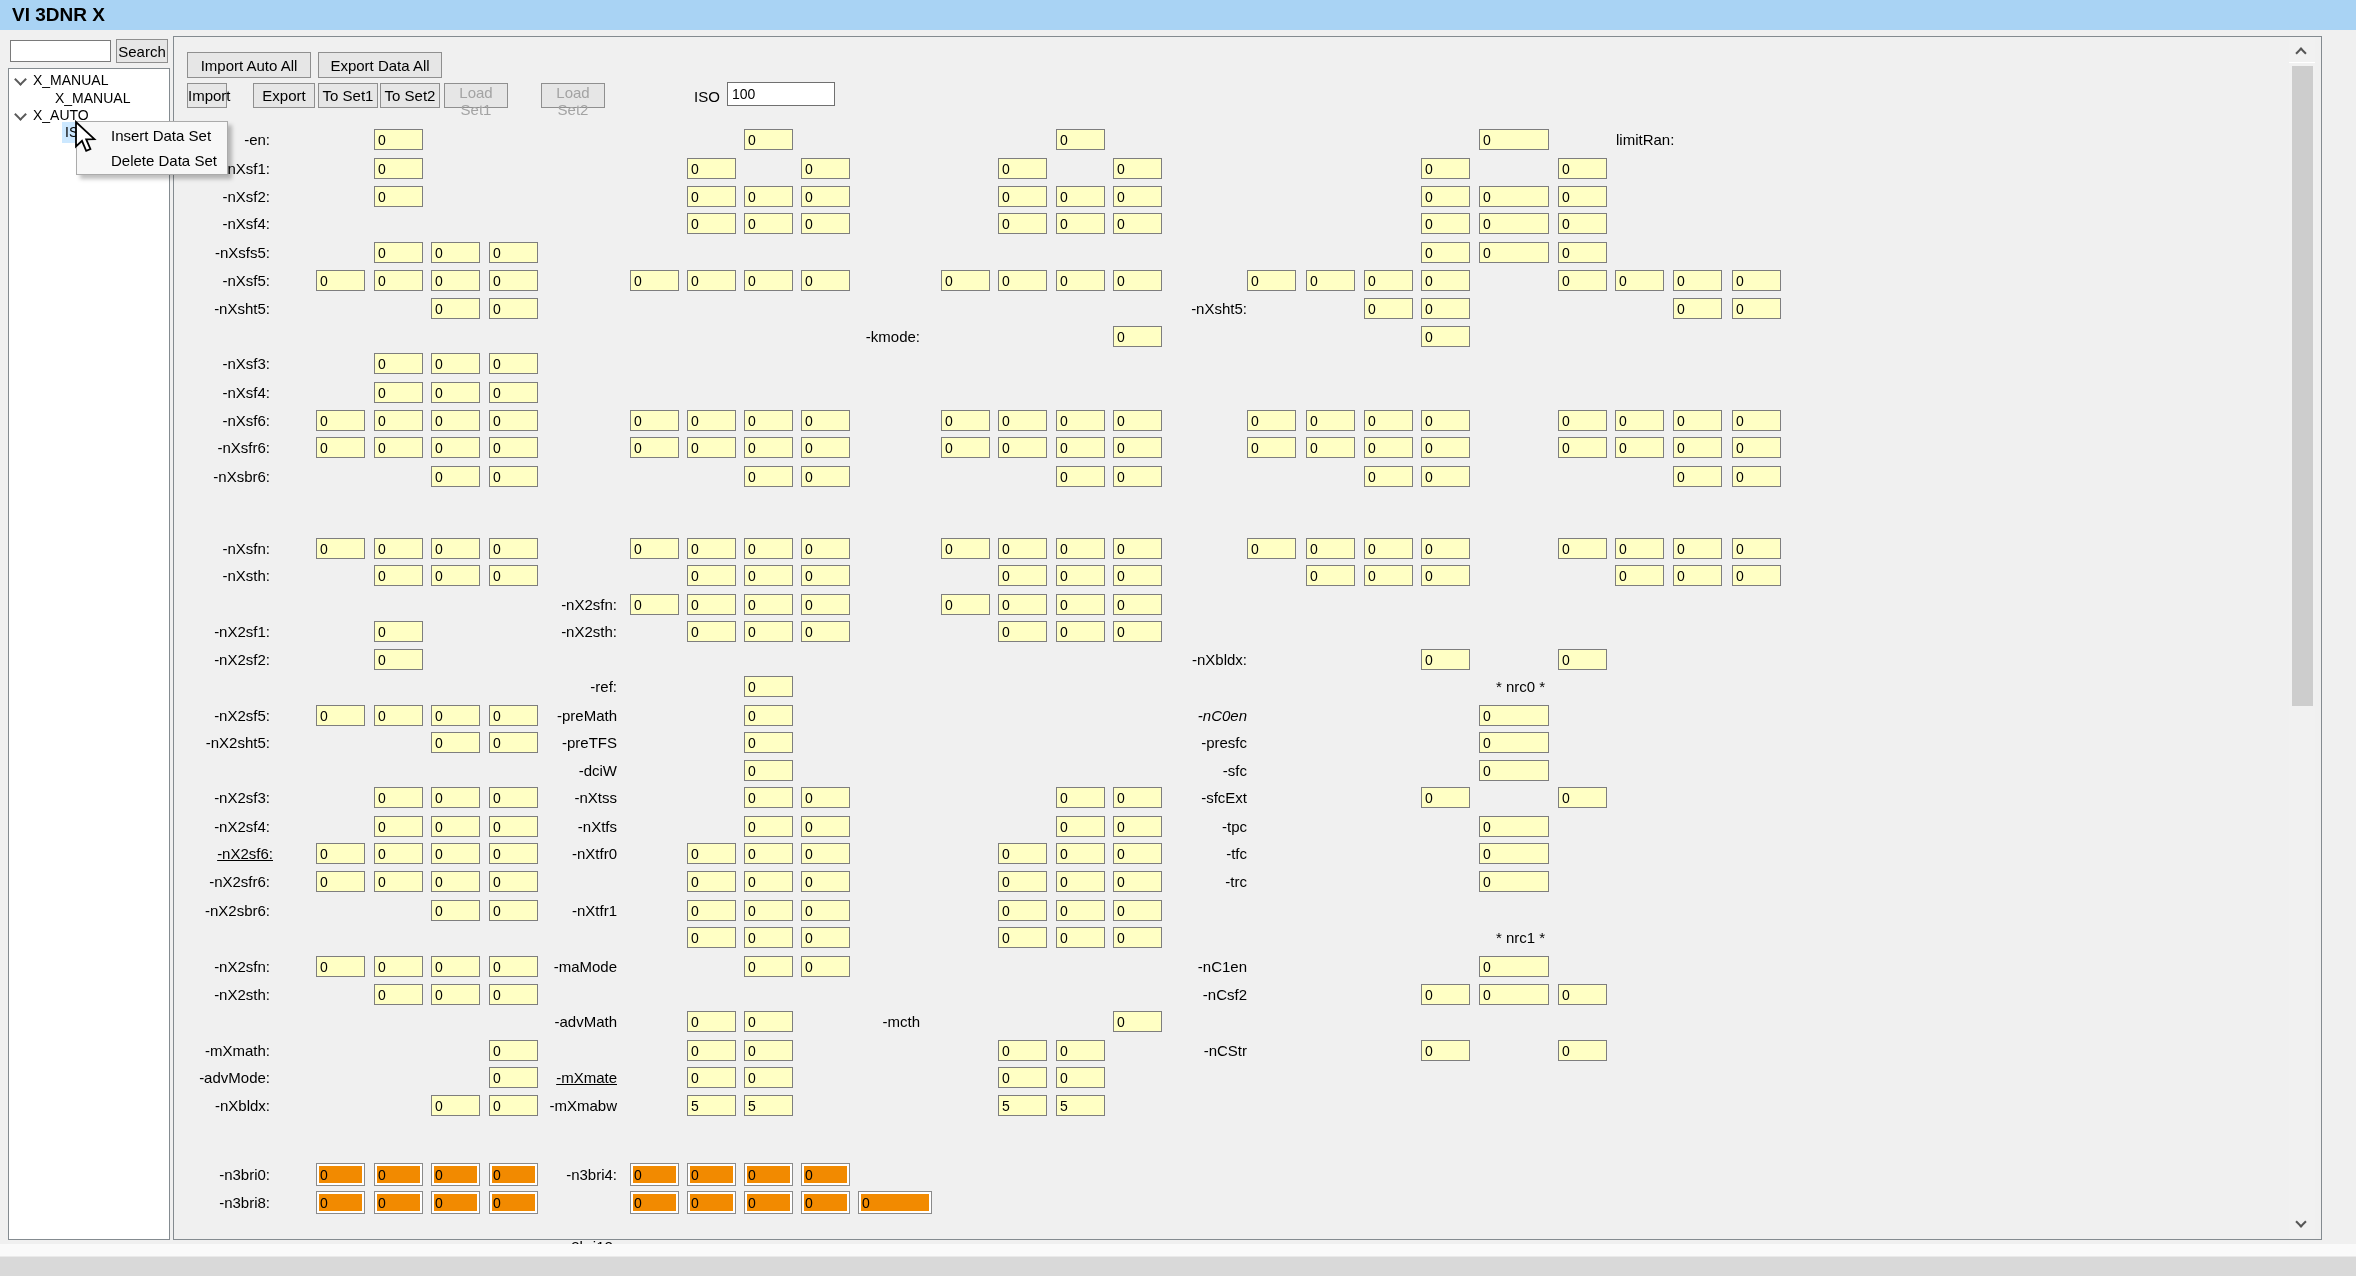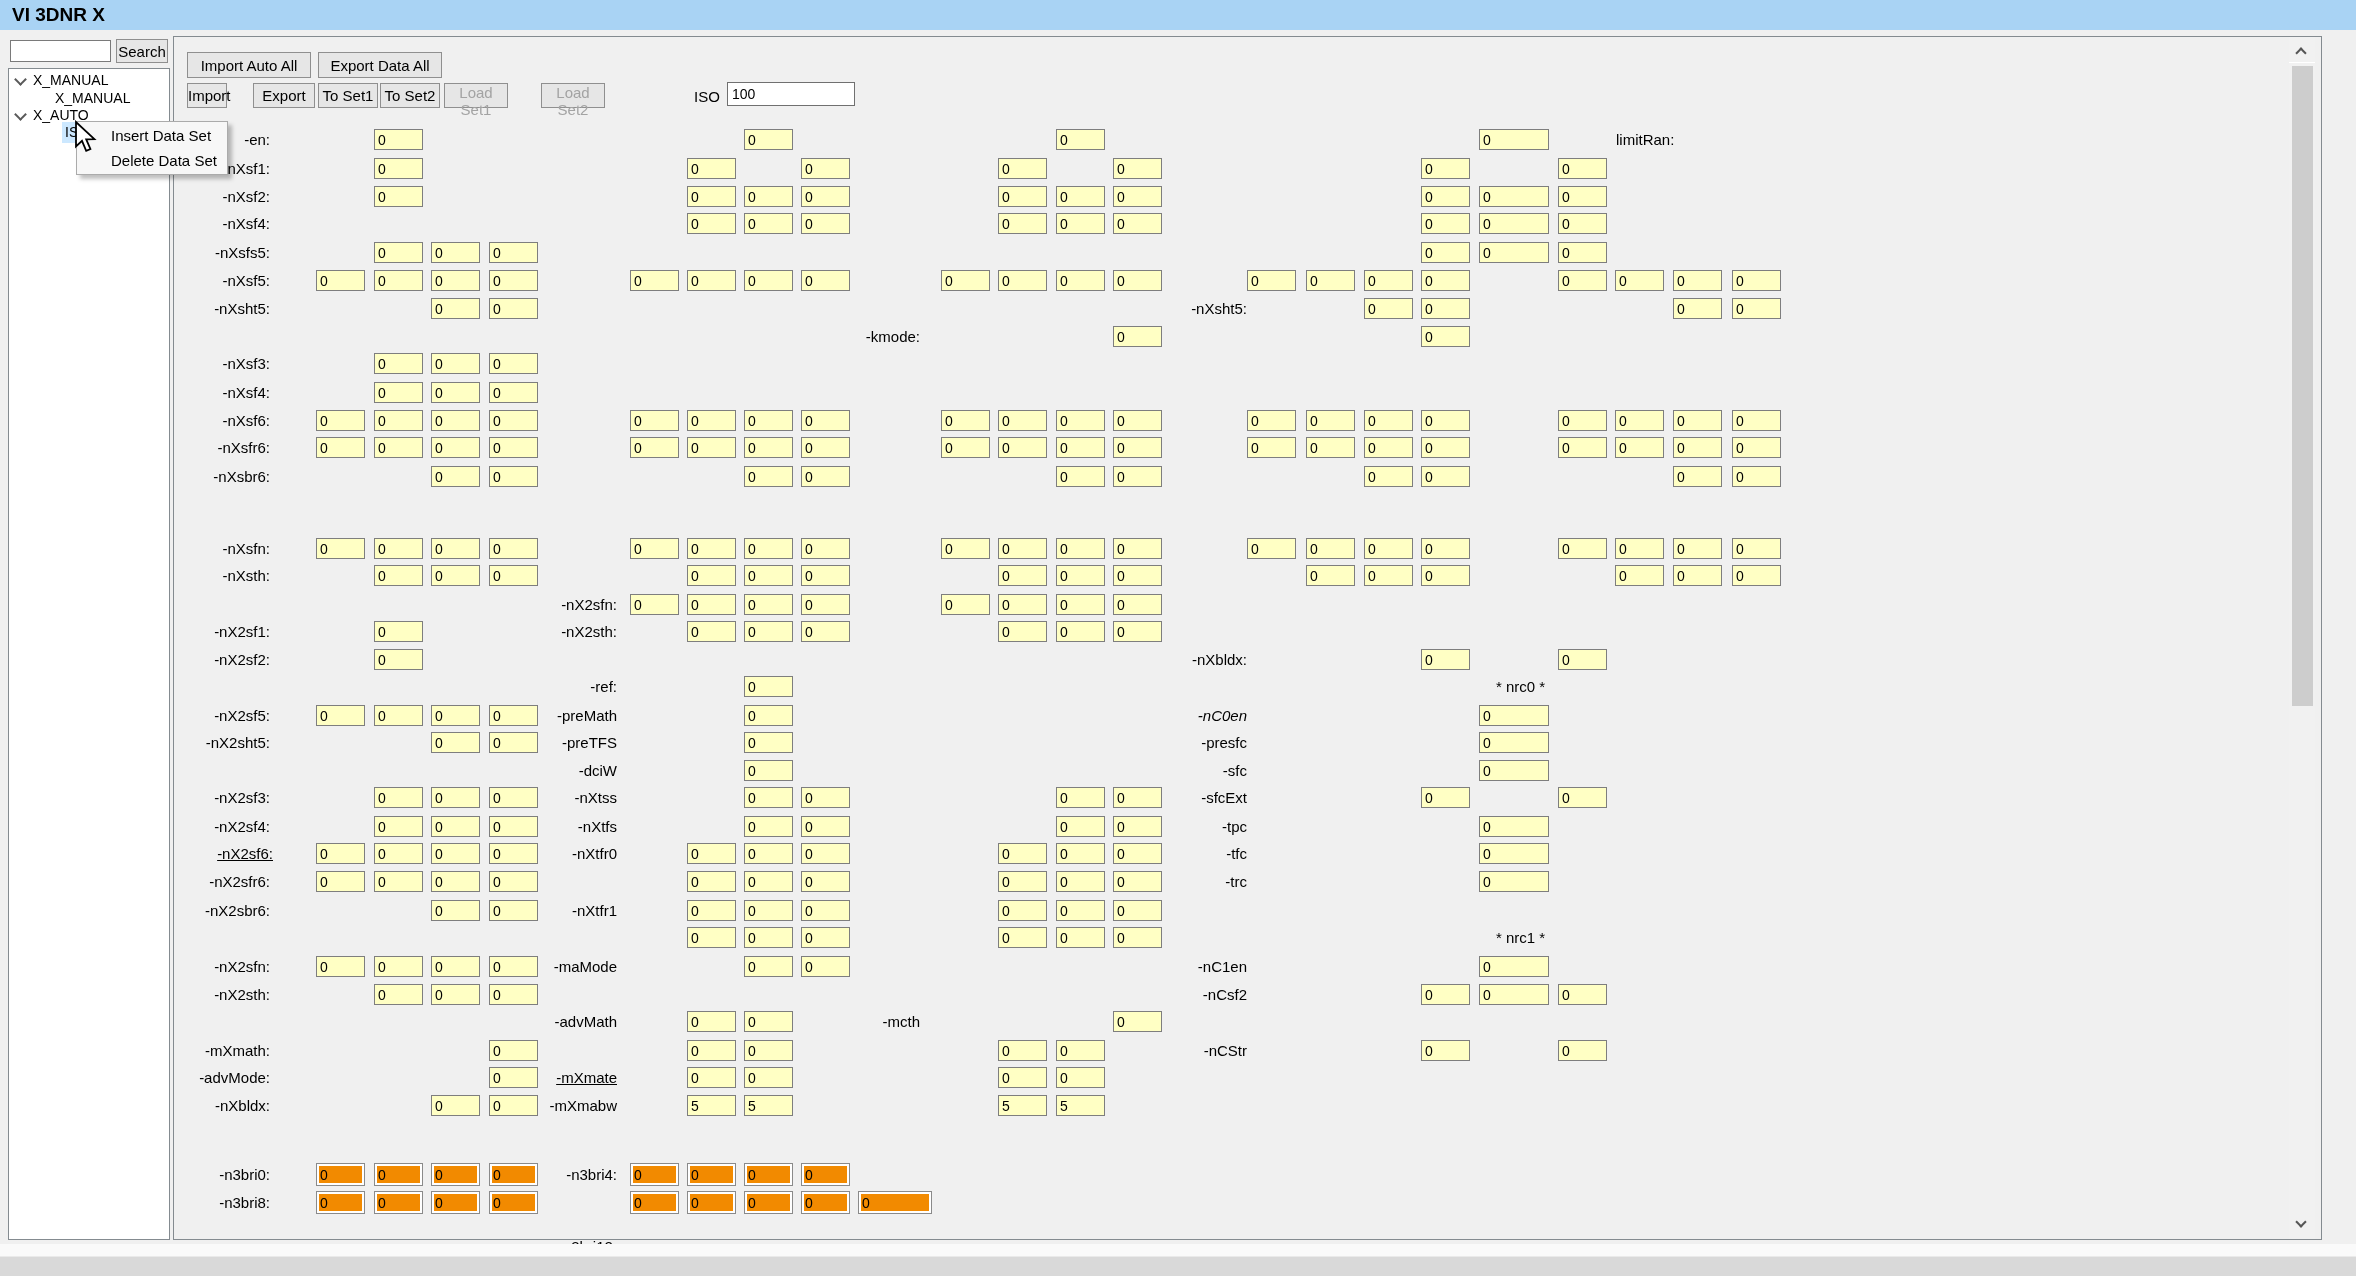--- a/index.html
+++ b/index.html
@@ -14,21 +14,21 @@
   .btn.disabled { color:#a3a3a3; }
   #tree-panel { left:8px; top:68px; width:162px; height:1172px; background:#fff; border:1px solid #848b90; }
   #main-panel { left:173px; top:36px; width:2149px; height:1204px; background:#f0f0f0; border:1px solid #848b90; }
   .tree-item { position:absolute; font-size:14px; height:20px; line-height:20px; color:#000; white-space:nowrap; }
   .tree-chev { position:absolute; width:9px; height:9px; border-left:2px solid #5a5a5a; border-bottom:2px solid #5a5a5a; transform:rotate(-45deg); }
   .tree-sel { position:absolute; background:#cce8ff; }
   .lbl { position:absolute; width:230px; text-align:right; font-size:15px; height:22px; line-height:22px; color:#000; white-space:nowrap; }
   .txt { position:absolute; font-size:15px; height:22px; line-height:22px; color:#000; white-space:nowrap; }
   .fld { position:absolute; height:21px; width:49px; background:#ffffc4; border:1px solid #7e7e7e; font-size:14px; font-family:"Liberation Sans",sans-serif; padding:0 3px; color:#000; }
   .fld.orange { height:23px; background:#f28a00; box-shadow:inset 0 0 0 2px #ffffff; border:1px solid #8a8a8a; }
-  #iso-input { position:absolute; left:727px; top:82px; width:128px; height:24px; background:#fff; border:1px solid #707070; font-size:14px; padding:0 4px; }
+  #iso-input { position:absolute; left:727px; top:82px; width:108px; height:24px; background:#fff; border:1px solid #707070; font-size:14px; padding:0 4px; }
   #iso-label { left:694px; top:86px; font-size:15px; }
   
   .sb-track { position:absolute; background:#f1f1f1; }
   .sb-thumb { position:absolute; background:#cdcdcd; }
   .sb-btn { position:absolute; background:#f1f1f1; }
   .chev { position:absolute; width:8px; height:8px; border-left:2px solid #555; border-top:2px solid #555; }
   .chev.up { transform:rotate(45deg); }
   .chev.down { transform:rotate(225deg); }
   
   #context-menu { left:76px; top:121px; width:152px; height:54px; background:#f7f7f7; border:1px solid #ababab; box-shadow:4px 4px 4px rgba(0,0,0,0.25); z-index:50; }

